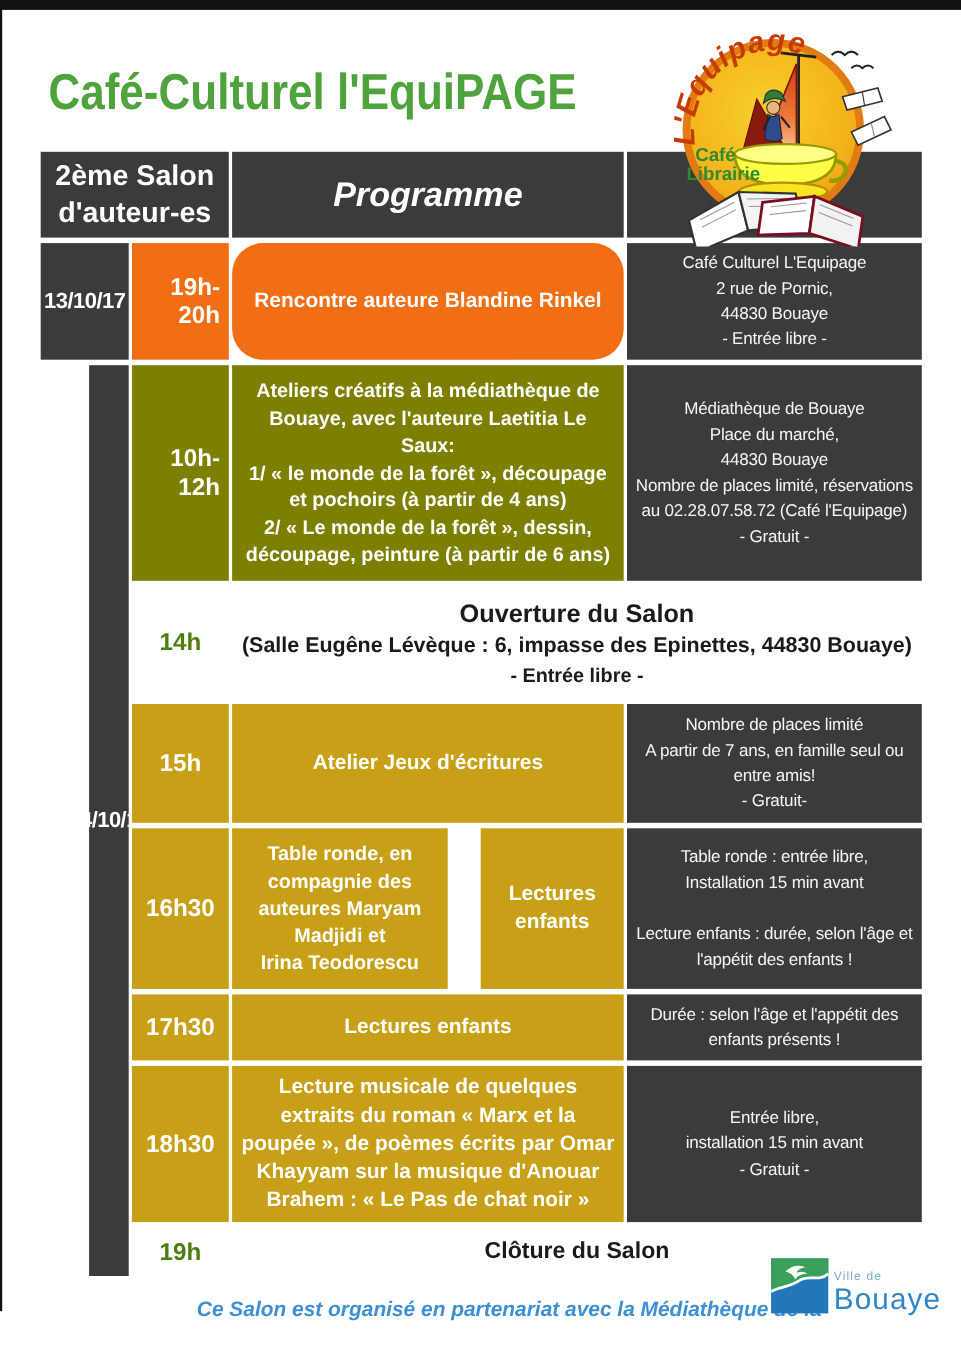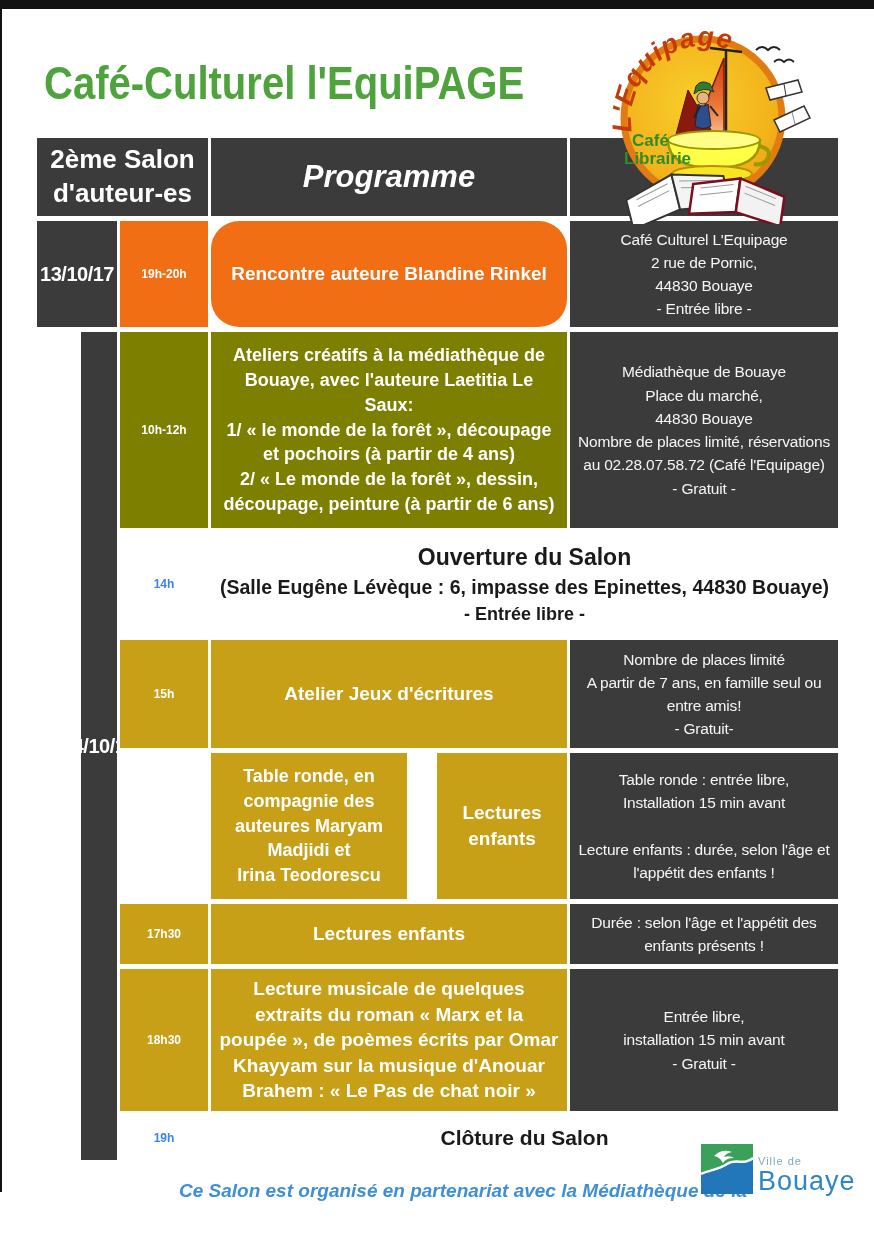--- a/index.html
+++ b/index.html
@@ -36,22 +36,22 @@
   .bg-gold   { background:#C7A017; }
 
   .hdr-salon     { grid-column:1/3; grid-row:1; color:#fff; font-weight:bold; font-size:26px; line-height:1.3; white-space:pre-line; }
   .hdr-programme { grid-column:3;  grid-row:1; color:#fff; font-weight:bold; font-size:31px;font-style:italic; }
   .hdr-blank     { grid-column:4;  grid-row:1; }
 
   .date-cell { color:#fff; font-weight:bold; font-size:20px; letter-spacing:-0.5px; }
   .date-1310 { grid-column:1; grid-row:2; }
   .date-1410 { grid-column:1; grid-row:3/10;margin-left:44px; }
 
-  .time-cell { color:#fff; font-weight:bold; font-size:12px; }
-  .time-dark-text { color:#3b82f6; }
+  .time-cell { color:#fff; font-weight:bold; font-size:22px;text-align:right; }
+  .time-dark-text { color:#4d7c0f; }
 
   .program-cell {
     color:#fff; font-weight:bold; font-size:19px; line-height:1.35; white-space:pre-line;
   }
   .program-small { font-size:18px; line-height:1.38; }
 
   .info-cell {
     color:#F5F5F5; font-weight:normal; font-size:15.5px; line-height:1.5;
     letter-spacing:-0.2px; white-space:pre-line;
   }
@@ -194,20 +194,21 @@
     <div class="line-venue">(Salle Eugêne Lévèque : 6, impasse des Epinettes, 44830 Bouaye)</div>
     <div class="line-entry">- Entrée libre -</div>
   </div>
 
   <div class="cell bg-gold time-cell" style="grid-column:2; grid-row:5;">15h</div>
   <div class="cell bg-gold program-cell" style="grid-column:3; grid-row:5;">Atelier Jeux d'écritures</div>
   <div class="cell bg-dark info-cell" style="grid-column:4; grid-row:5;">Nombre de places limité
 A partir de 7 ans, en famille seul ou entre amis!
 - Gratuit-</div>
 
+  <div class="cell bg-gold time-cell" style="grid-column:2; grid-row:6;">16h30</div>
   <div class="split-cell" style="grid-column:3; grid-row:6;gap:30px;">
     <div class="cell bg-gold program-cell program-small">Table ronde, en compagnie des auteures Maryam Madjidi et
 Irina Teodorescu</div>
     <div class="cell bg-gold program-cell">Lectures enfants</div>
   </div>
   <div class="cell bg-dark info-cell" style="grid-column:4; grid-row:6;">Table ronde : entrée libre,
 Installation 15 min avant
 
 Lecture enfants : durée, selon l'âge et l'appétit des enfants !</div>
 

